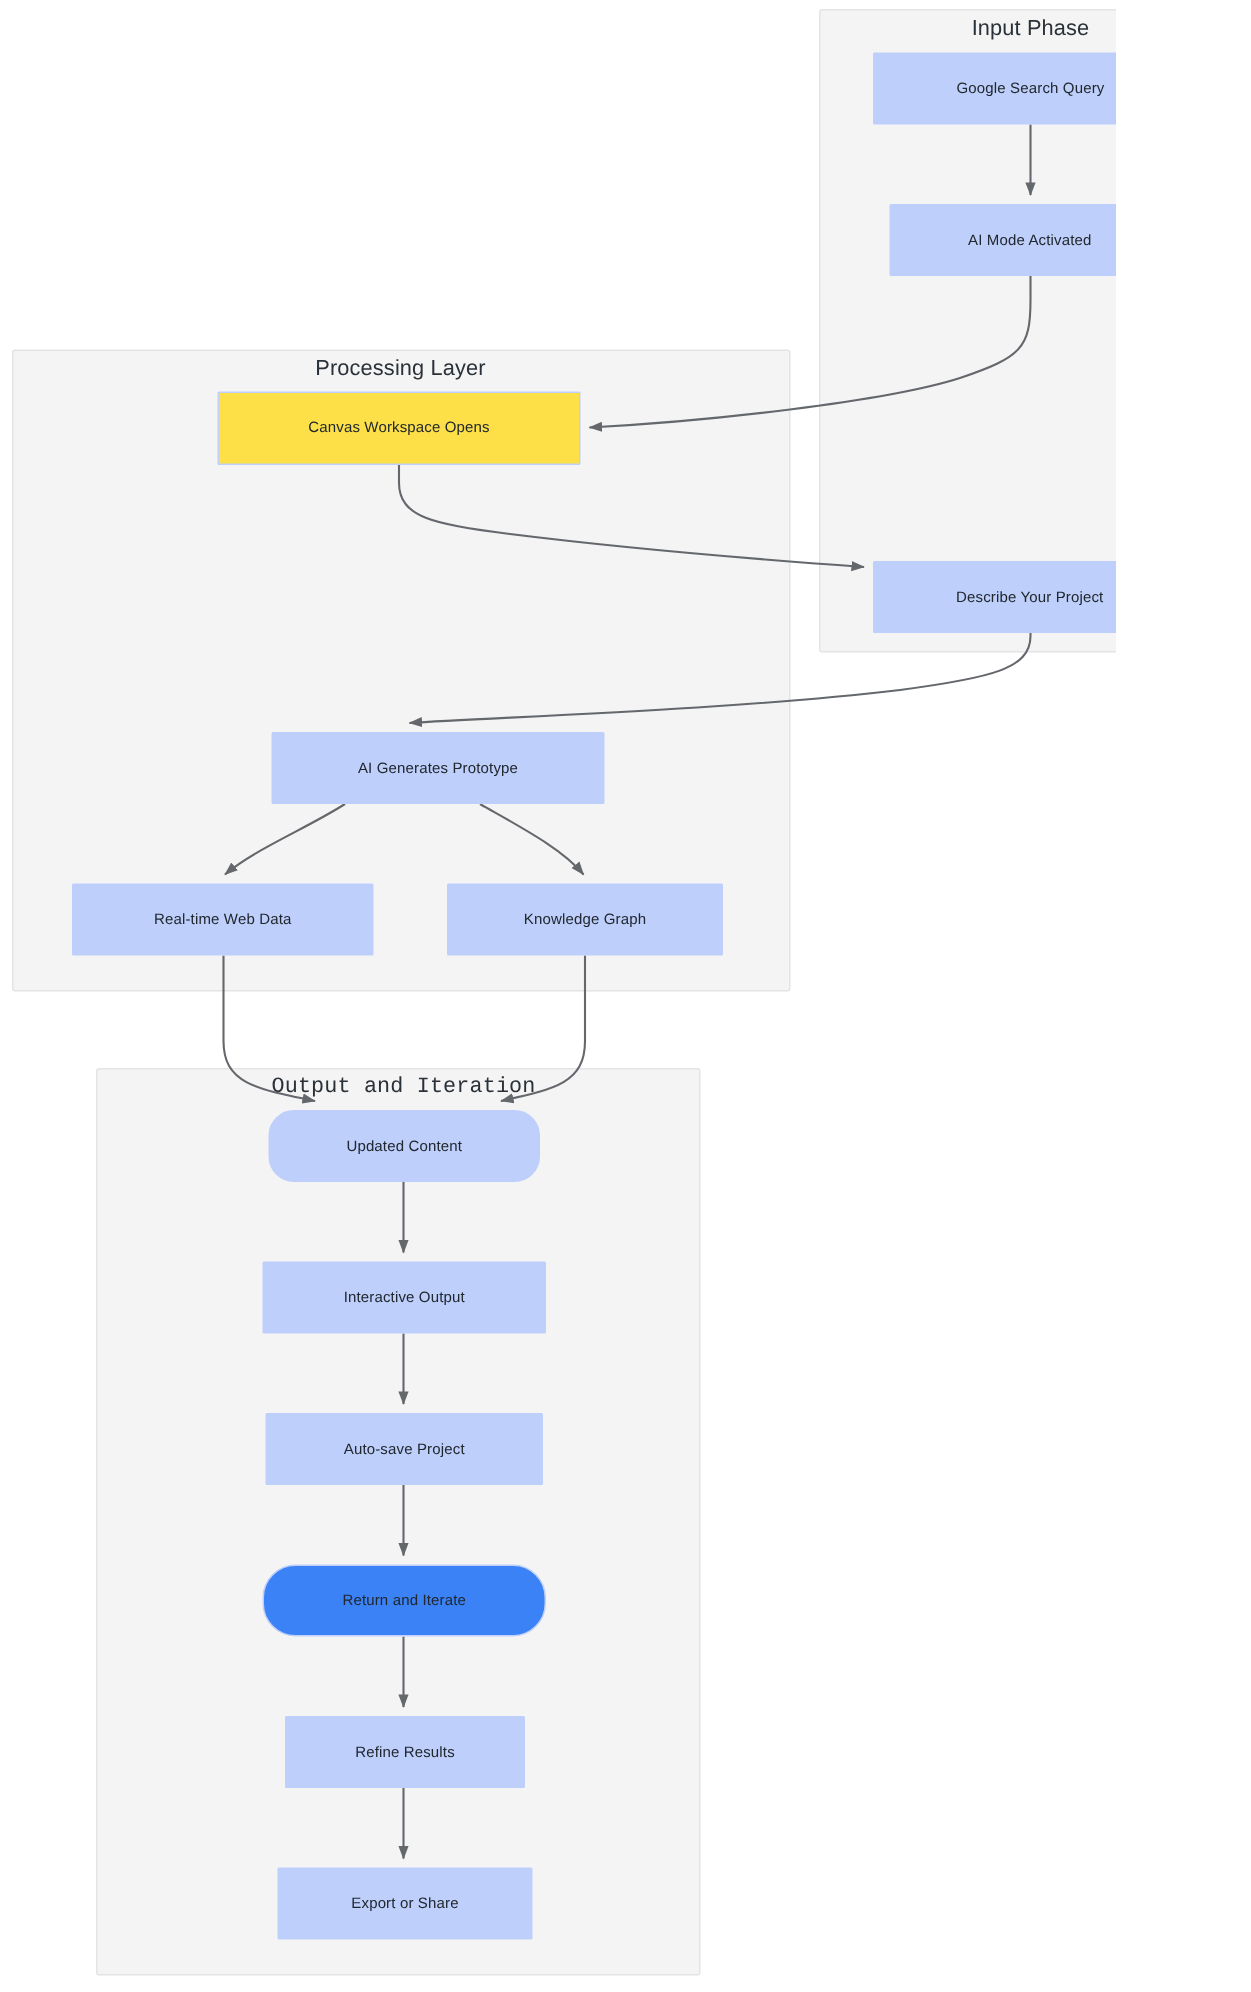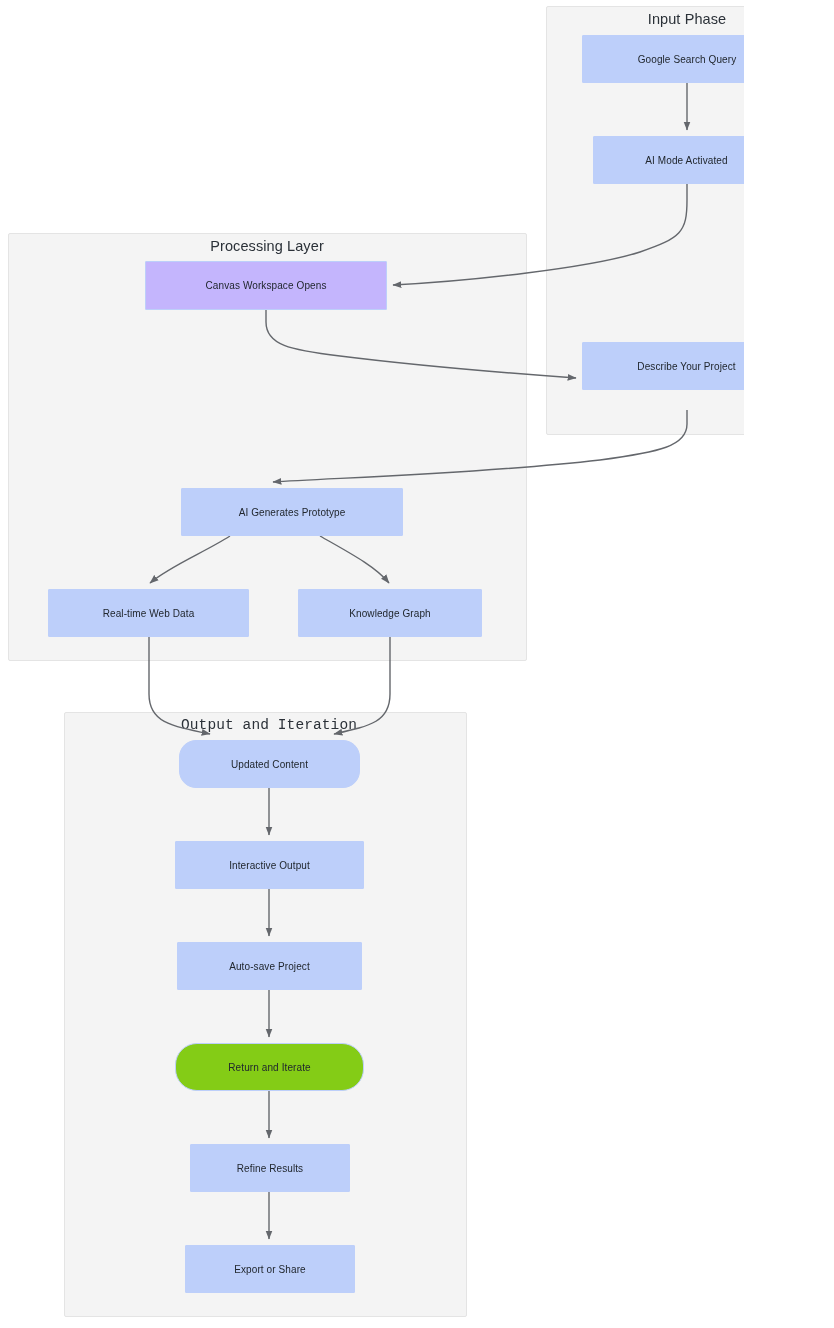--- a/index.html
+++ b/index.html
@@ -97,45 +97,45 @@
       </g>
   </svg>
 
   <div id="node-layer">
       <div class="node" style="left: 582px; top: 35px; width: 210px; height: 48px; background: rgb(189, 207, 250); border-color: rgb(189, 207, 250); color: rgb(33, 39, 46);">
         <span>Google Search Query</span>
       </div>
       <div class="node" style="left: 593px; top: 136px; width: 187px; height: 48px; background: rgb(189, 207, 250); border-color: rgb(189, 207, 250); color: rgb(33, 39, 46);">
         <span>AI Mode Activated</span>
       </div>
-      <div class="node" style="left: 582px; top: 342px; width: 209px; height: 48px; background: rgb(189, 207, 250); border-color: rgb(189, 207, 250); color: rgb(33, 39, 46);">
+      <div class="node" style="left: 582px; top: 374px; width: 209px; height: 48px; background: rgb(189, 207, 250); border-color: rgb(189, 207, 250); color: rgb(33, 39, 46);">
         <span>Describe Your Project</span>
       </div>
-      <div class="node" style="left: 145px; top: 261px; width: 242px; height: 49px; background: #c4b5fd; border-color: rgb(189, 207, 250); color: rgb(33, 39, 46);">
+      <div class="node" style="left: 145px; top: 261px; width: 242px; height: 49px; background: #fde047; border-color: rgb(189, 207, 250); color: rgb(33, 39, 46);">
         <span>Canvas Workspace Opens</span>
       </div>
       <div class="node" style="left: 157px; top: 488px; width: 222px; height: 48px; background: rgb(189, 207, 250); border-color: rgb(189, 207, 250); color: rgb(33, 39, 46); margin-left: 24px;">
         <span>AI Generates Prototype</span>
       </div>
       <div class="node" style="left: 48px; top: 589px; width: 201px; height: 48px; background: rgb(189, 207, 250); border-color: rgb(189, 207, 250); color: rgb(33, 39, 46);">
         <span>Real-time Web Data</span>
       </div>
       <div class="node" style="left: 298px; top: 589px; width: 184px; height: 48px; background: rgb(189, 207, 250); border-color: rgb(189, 207, 250); color: rgb(33, 39, 46);">
         <span>Knowledge Graph</span>
       </div>
       <div class="node" style="left: 179px; top: 740px; width: 181px; height: 48px; background: rgb(189, 207, 250); border-color: rgb(189, 207, 250); color: rgb(33, 39, 46); border-radius: 17px;">
         <span>Updated Content</span>
       </div>
       <div class="node" style="left: 175px; top: 841px; width: 189px; height: 48px; background: rgb(189, 207, 250); border-color: rgb(189, 207, 250); color: rgb(33, 39, 46);">
         <span>Interactive Output</span>
       </div>
       <div class="node" style="left: 177px; top: 942px; width: 185px; height: 48px; background: rgb(189, 207, 250); border-color: rgb(189, 207, 250); color: rgb(33, 39, 46);">
         <span>Auto-save Project</span>
       </div>
-      <div class="node" style="left: 175px; top: 1043px; width: 189px; height: 48px; background: #84cc16; border-color: rgb(189, 207, 250); color: rgb(33, 39, 46); border-radius: 22px;">
+      <div class="node" style="left: 175px; top: 1043px; width: 189px; height: 48px; background: #3b82f6; border-color: rgb(189, 207, 250); color: rgb(33, 39, 46); border-radius: 22px;">
         <span>Return and Iterate</span>
       </div>
       <div class="node" style="left: 190px; top: 1144px; width: 160px; height: 48px; background: rgb(189, 207, 250); border-color: rgb(189, 207, 250); color: rgb(33, 39, 46);">
         <span>Refine Results</span>
       </div>
       <div class="node" style="left: 185px; top: 1245px; width: 170px; height: 48px; background: rgb(189, 207, 250); border-color: rgb(189, 207, 250); color: rgb(33, 39, 46);">
         <span>Export or Share</span>
       </div>
     </div>
 

